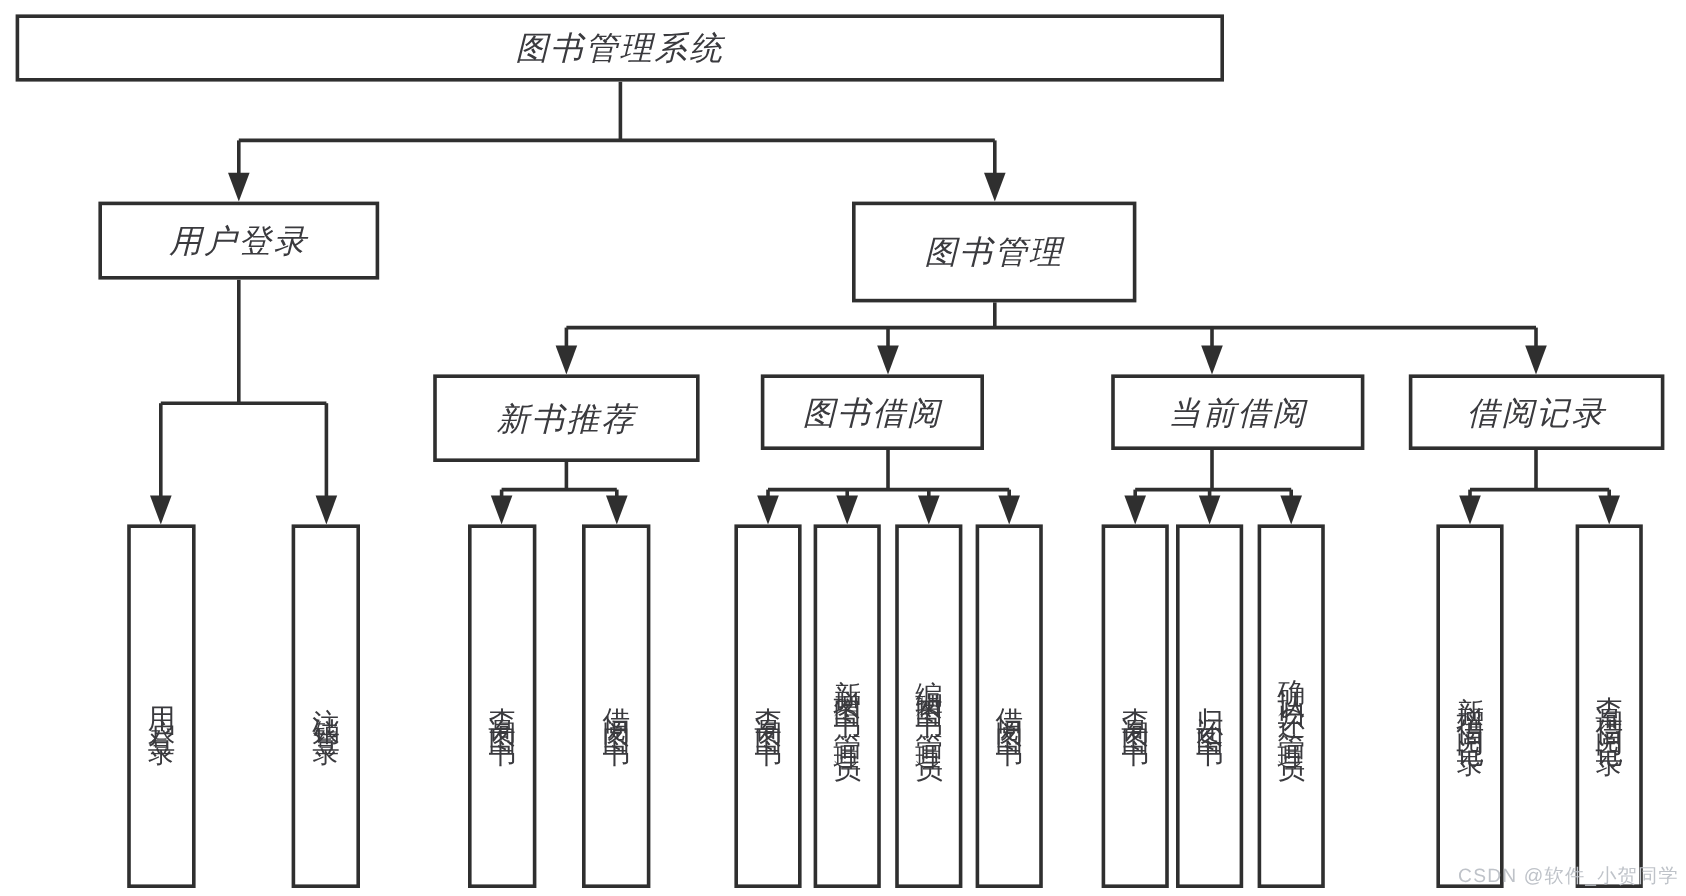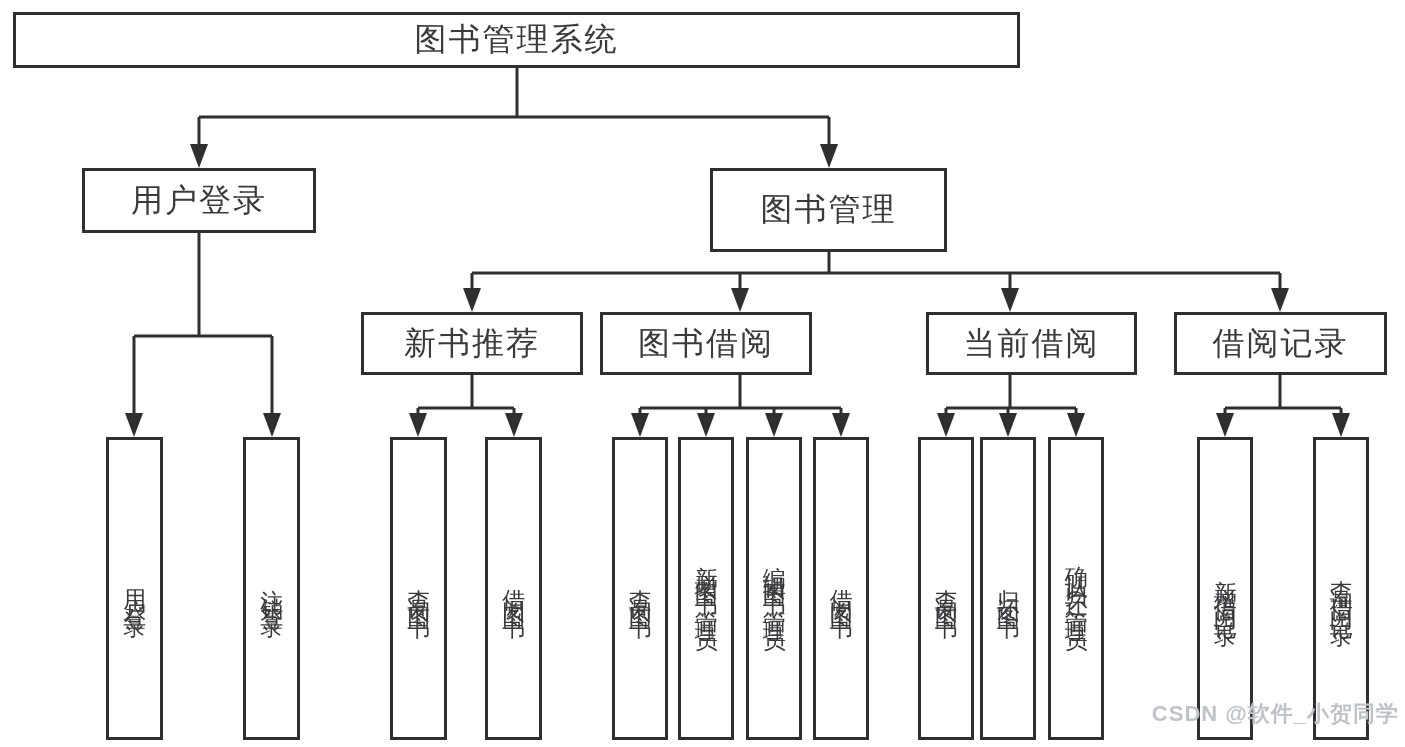--- a/index.html
+++ b/index.html
@@ -18,29 +18,29 @@
   }
   .wires{position:absolute;left:0;top:0;pointer-events:none;}
   .wires path{stroke:var(--line);stroke-width:3;fill:none;}
   .wires polygon{fill:var(--line);stroke:none;}
   .node{
     position:absolute;box-sizing:border-box;
     border:3px solid var(--line);background:#fff;
     display:flex;align-items:center;justify-content:center;
     color:var(--text);
   }
-  .h{font-size:32px;letter-spacing:2px;white-space:nowrap;}
+  .h{font-size:27px;letter-spacing:2px;white-space:nowrap;font-style:italic;}
   .v{
     writing-mode:vertical-rl;text-orientation:mixed;
     font-size:23px;letter-spacing:9px;line-height:1.1;
   }
   .watermark{
-    position:absolute;right:6px;bottom:18px;
-    color:var(--wm);font-size:22px;letter-spacing:1px;
-    white-space:nowrap;z-index:5;font-weight:bold;
+    position:absolute;right:6px;bottom:6px;
+    color:var(--wm);font-size:16px;letter-spacing:1px;
+    white-space:nowrap;z-index:5;
   }
 </style>
 </head>
 <body>
 
 <div class="canvas">
 
   <svg class="wires" width="1405" height="747">
     <g>
       <path d="M517 68 V117"></path>
@@ -116,24 +116,24 @@
     <span>图书管理系统</span>
   </div>
 
   <div class="node h" style="left:82px;top:168px;width:234px;height:65px">
     <span>用户登录</span>
   </div>
   <div class="node h" style="left:710px;top:168px;width:237px;height:84px">
     <span>图书管理</span>
   </div>
 
-  <div class="node h" style="left:361px;top:312px;width:222px;height:63px">
+  <div class="node h" style="left:361px;top:312px;width:222px;height:73px">
     <span>新书推荐</span>
   </div>
-  <div class="node h" style="left:600px;top:312px;width:212px;height:63px">
+  <div class="node h" style="left:634px;top:312px;width:186px;height:63px">
     <span>图书借阅</span>
   </div>
   <div class="node h" style="left:926px;top:312px;width:211px;height:63px">
     <span>当前借阅</span>
   </div>
   <div class="node h" style="left:1174px;top:312px;width:213px;height:63px">
     <span>借阅记录</span>
   </div>
 
   <div class="node v" style="left:106px;top:437px;width:57px;height:303px">

